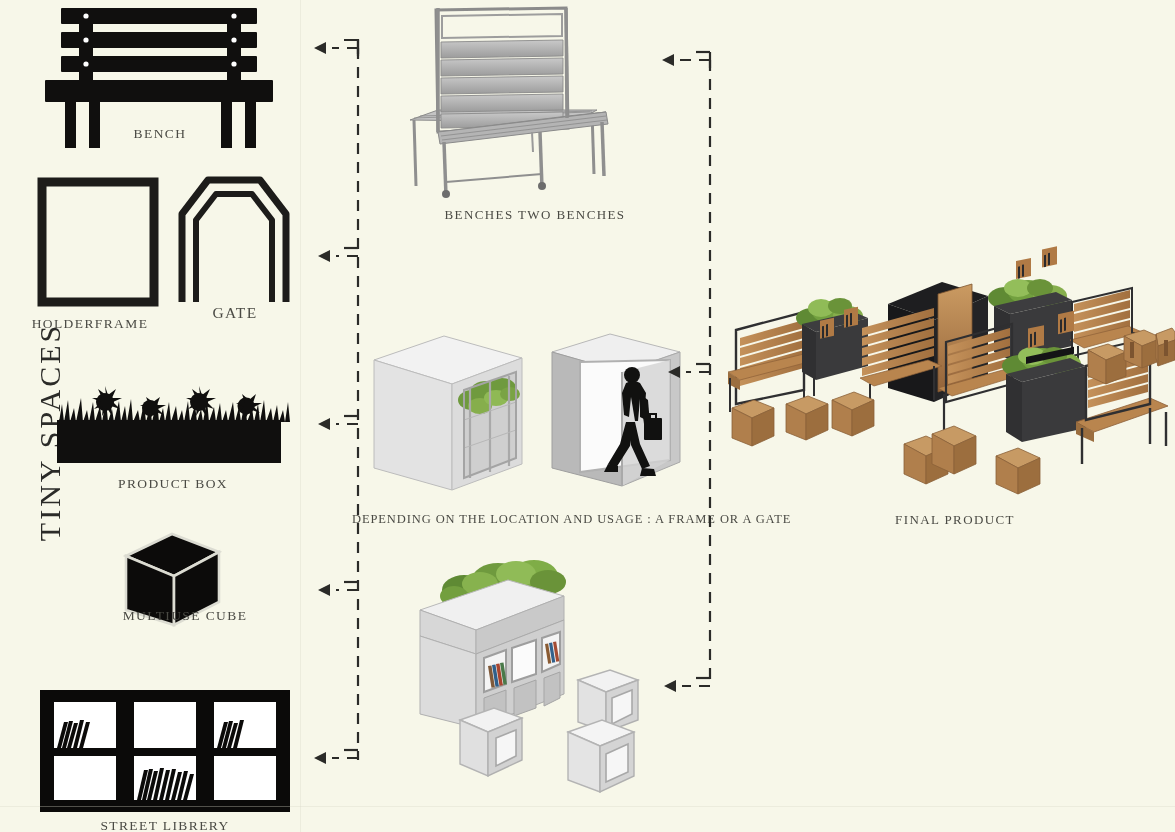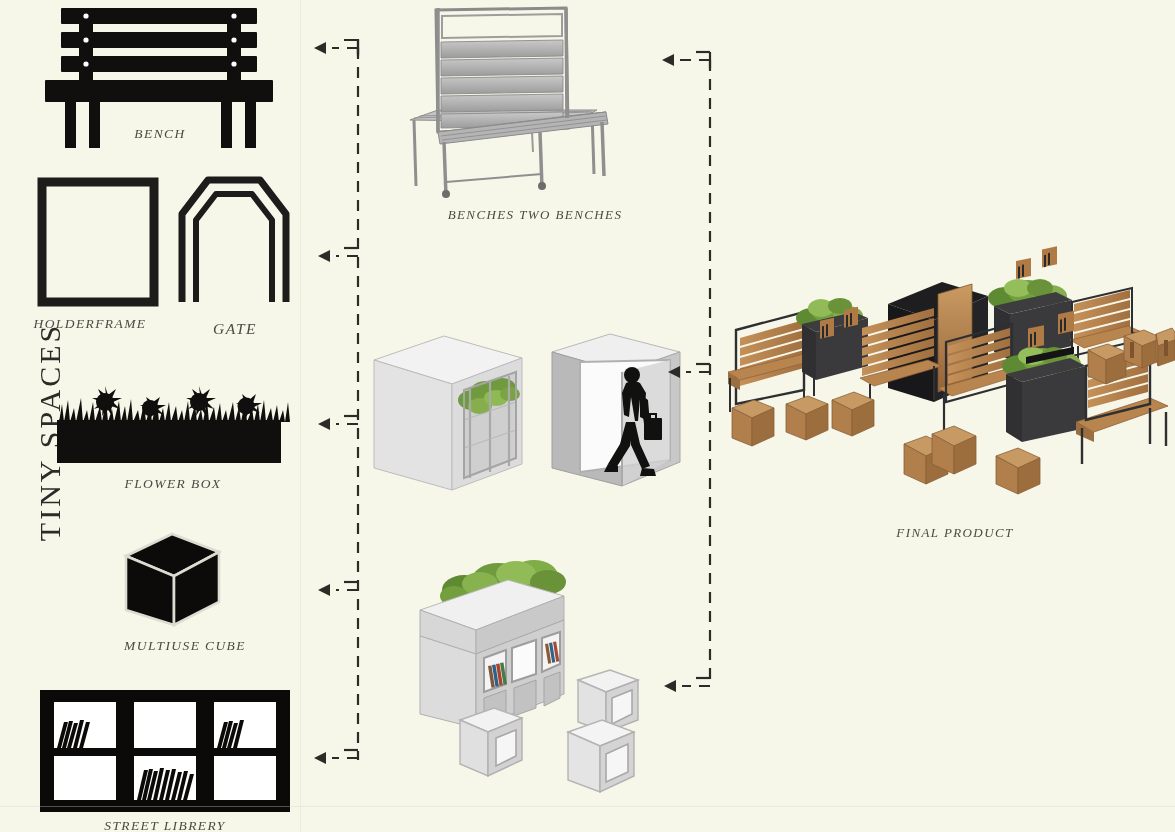--- a/index.html
+++ b/index.html
@@ -12,21 +12,20 @@
   #board { position: relative; width: 1175px; height: 832px; background: #f7f7e9; }
 
   .caption {
     position: absolute;
     font-family: "Liberation Serif", serif;
     color: #4a4a44;
     letter-spacing: 1.4px;
     white-space: nowrap;
     text-align: center;
     font-variant: small-caps;
-    font-style: italic;
   }
   .cap-left { font-size: 13.5px; }
   .cap-mid  { font-size: 13px; }
 
   
   #side-title {
     position: absolute; left: -60px; top: 415px;
     width: 220px; text-align: center;
     transform: rotate(-90deg); transform-origin: center center;
     font-size: 30px; letter-spacing: 3px; color: #2b2b28;
@@ -82,21 +81,21 @@
     </svg>
   </div>
   <div class="caption cap-left" style="left:0; top:316px; width:180px;">HOLDERFRAME</div>
 
   <div class="icon-box" style="left:178px; top:172px; width:112px; height:134px;">
     <svg viewBox="0 0 112 134">
       <path d="M4 130 L4 42 L30 8 L82 8 L108 42 L108 130" fill="none" stroke="#1d1c1a" stroke-width="7" stroke-linejoin="round"></path>
       <path d="M18 130 L18 48 L38 22 L74 22 L94 48 L94 130" fill="none" stroke="#1d1c1a" stroke-width="6" stroke-linejoin="round"></path>
     </svg>
   </div>
-  <div class="caption cap-left" style="left:175px; top:320px; width:120px; font-size:15.5px;">GATE</div>
+  <div class="caption cap-left" style="left:175px; top:304px; width:120px; font-size:15.5px;">GATE</div>
 
   <div class="icon-box" style="left:57px; top:378px; width:224px; height:85px;">
     <svg viewBox="0 0 224 85">
       <g fill="#100f0e">
 
         <path d="M2 44 l3 -18 l2 18 l4 -22 l2 22 l4 -14 l2 14 l5 -24 l2 24 l4 -12 l2 12
                  l4 -20 l2 20 l5 -16 l2 16 l4 -22 l2 22 l4 -13 l2 13 l5 -21 l2 21
                  l4 -16 l2 16 l4 -23 l2 23 l5 -12 l2 12 l4 -19 l2 19 l4 -15 l2 15
                  l5 -22 l2 22 l4 -14 l2 14 l4 -20 l2 20 l5 -16 l2 16 l4 -12 l2 12
                  l4 -21 l2 21 l5 -17 l2 17 l4 -13 l2 13 l4 -22 l2 22 l5 -15 l2 15
@@ -118,30 +117,30 @@
         </g>
         <g>
           <circle cx="189" cy="28" r="8.5"></circle>
           <path d="M189 13 l3 9 l7 -6 l-3 9 l9 0 l-8 4 l6 6 l-8 -3 l1 9 l-4 -7 l-4 7 l1 -9 l-8 3 l6 -6 l-8 -4 l9 0 l-3 -9 l7 6 Z"></path>
         </g>
 
         <rect x="0" y="42" width="224" height="43"></rect>
       </g>
     </svg>
   </div>
-  <div class="caption cap-left" style="left:78px; top:476px; width:190px;">FLOWER BOX</div>
+  <div class="caption cap-left" style="left:78px; top:476px; width:190px;">PRODUCT BOX</div>
 
   <div class="icon-box" style="left:120px; top:530px; width:105px; height:100px;">
     <svg viewBox="0 0 105 100">
       <polygon points="6,26 52,4 99,22 54,46" fill="#0c0b0a" stroke="#dcdcd2" stroke-width="2.6"></polygon>
       <polygon points="6,26 54,46 54,95 6,80" fill="#0c0b0a" stroke="#dcdcd2" stroke-width="2.6"></polygon>
       <polygon points="99,22 99,72 54,95 54,46" fill="#0c0b0a" stroke="#dcdcd2" stroke-width="2.6"></polygon>
     </svg>
   </div>
-  <div class="caption cap-left" style="left:85px; top:638px; width:200px;text-align:center;">MULTIUSE CUBE</div>
+  <div class="caption cap-left" style="left:85px; top:608px; width:200px;text-align:center;">MULTIUSE CUBE</div>
 
   <div class="icon-box" style="left:40px; top:690px; width:250px; height:122px;">
     <svg viewBox="0 0 250 122">
       <rect x="0" y="0" width="250" height="122" fill="#0b0a09"></rect>
       <g fill="#ffffff">
         <rect x="14" y="12" width="62" height="46"></rect>
         <rect x="94" y="12" width="62" height="46"></rect>
         <rect x="174" y="12" width="62" height="46"></rect>
         <rect x="14" y="66" width="62" height="44"></rect>
         <rect x="94" y="66" width="62" height="44"></rect>
@@ -288,20 +287,21 @@
         <path d="M81 92 l6 0 l5 22 l10 22 l-8 3 l-11 -24 Z"></path>
         <path d="M78 92 l-6 22 l-12 20 l8 4 l14 -22 l4 -24 Z"></path>
         <polygon points="60,134 70,136 70,142 56,142"></polygon>
         <polygon points="94,138 106,139 108,146 92,146"></polygon>
         <path d="M92 64 l8 6 l2 24 l-6 0 Z"></path>
         <rect x="96" y="88" width="18" height="22" rx="1"></rect>
         <rect x="102" y="84" width="6" height="6" fill="none" stroke="#111110" stroke-width="2"></rect>
       </g>
     </svg>
   </div>
+  <div class="caption cap-mid" style="left:352px; top:512px; width:360px; font-size:12.5px; letter-spacing:0.9px;">DEPENDING ON THE LOCATION AND USAGE : A FRAME OR A GATE</div>
 
   <div class="icon-box" style="left:402px; top:548px; width:260px; height:262px;">
     <svg viewBox="0 0 260 262">
 
       <g>
         <ellipse cx="62" cy="42" rx="22" ry="15" fill="#5f8a34"></ellipse>
         <ellipse cx="96" cy="32" rx="26" ry="17" fill="#6f9a3e"></ellipse>
         <ellipse cx="132" cy="28" rx="24" ry="16" fill="#7fad47"></ellipse>
         <ellipse cx="78" cy="36" rx="18" ry="12" fill="#87b24e"></ellipse>
         <ellipse cx="114" cy="26" rx="20" ry="13" fill="#90bb57"></ellipse>
@@ -551,21 +551,21 @@
         <polygon points="442,76 442,98 422,106 422,84" fill="#9c6e3e" stroke="#8a6138" stroke-width="0.8"></polygon>
         <rect x="410" y="80" width="4" height="16" fill="#7c5430"></rect>
 
         <polygon points="436,72 452,66 455,70 455,78 438,84" fill="#c79a64" stroke="#8a6138" stroke-width="0.8"></polygon>
         <polygon points="436,72 438,84 438,104 436,96" fill="#b07f4c" stroke="#8a6138" stroke-width="0.8"></polygon>
         <polygon points="455,78 455,98 438,104 438,84" fill="#9c6e3e" stroke="#8a6138" stroke-width="0.8"></polygon>
         <rect x="444" y="78" width="4" height="16" fill="#7c5430"></rect>
       </g>
     </svg>
   </div>
-  <div class="caption cap-mid" style="left:865px; top:512px; width:180px;margin-top:13px;">FINAL PRODUCT</div>
+  <div class="caption cap-mid" style="left:865px; top:512px; width:180px;">FINAL PRODUCT</div>
 
   <div class="conn" style="left:300px; top:0px; width:420px; height:832px;">
     <svg width="420" height="832" viewBox="0 0 420 832">
       <g stroke="#2b2b28" stroke-width="2.2" fill="none" stroke-dasharray="11 8">
 
         <line x1="58" y1="48" x2="58" y2="760"></line>
 
         <line x1="58" y1="48" x2="32" y2="48"></line>
 
         <line x1="58" y1="256" x2="36" y2="256"></line>

